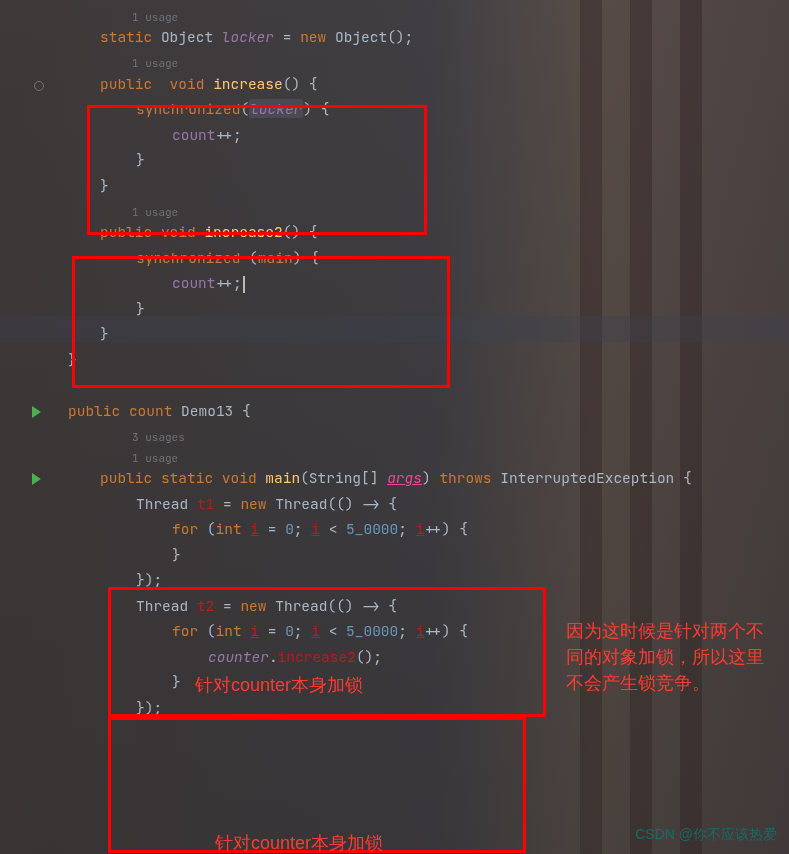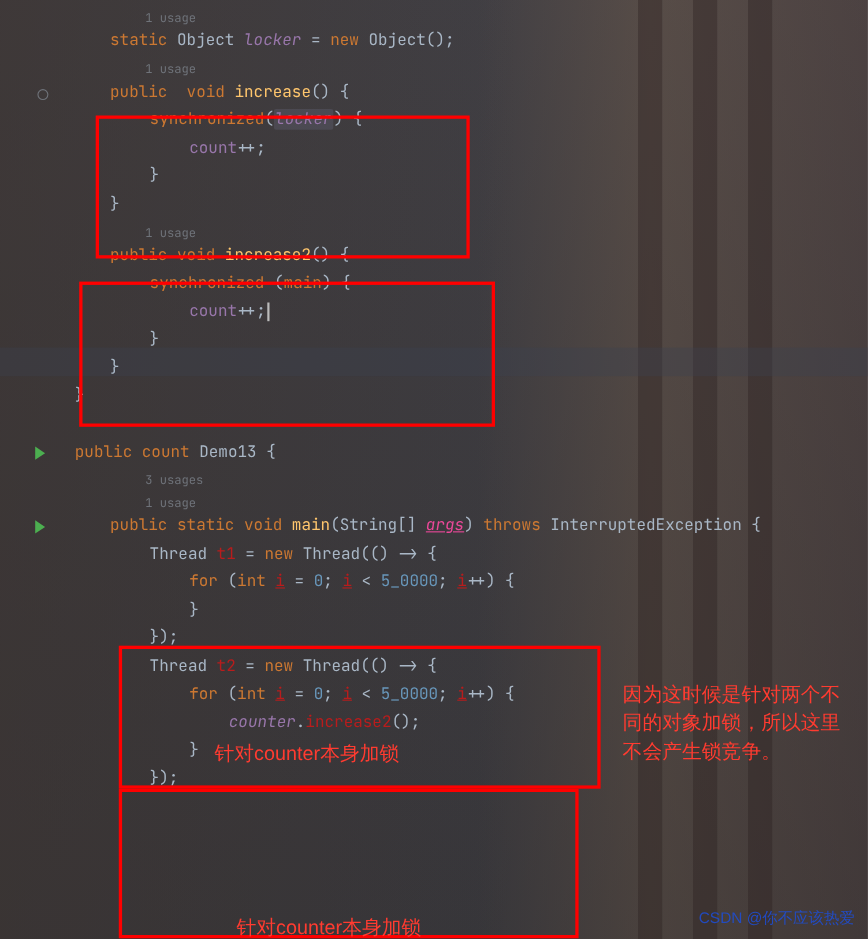--- a/index.html
+++ b/index.html
@@ -86,21 +86,21 @@
     position: absolute;
     color: #ff3b30;
     font-family: "Microsoft YaHei", sans-serif;
     font-size: 18px;
     z-index: 11;
     line-height: 1.45;
   }
   .watermark {
     position: absolute;
     right: 12px; bottom: 10px;
-    color: #1d4ed8;
+    color: #0f766e;
     font-family: "Microsoft YaHei", sans-serif;
     font-size: 14px;
     opacity: 0.85;
     z-index: 20;
   }
 </style>
 </head>
 <body>
 
 <div class="bg-overlay"></div>

